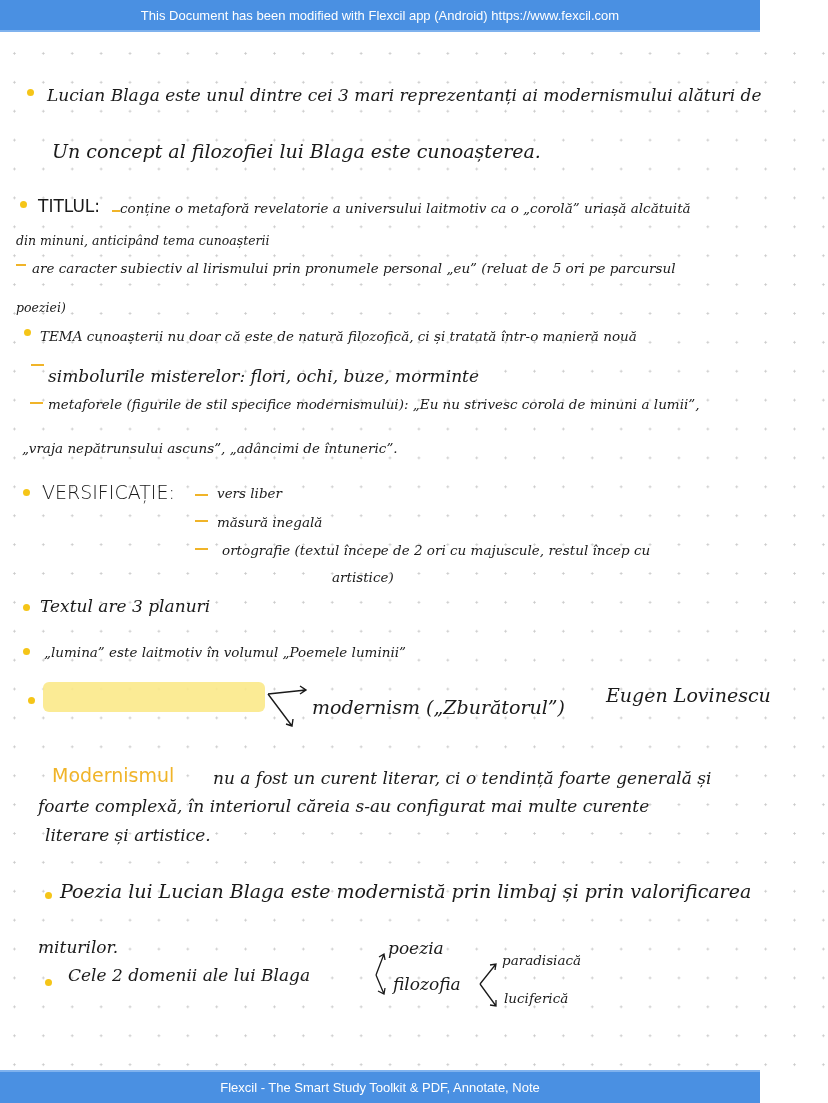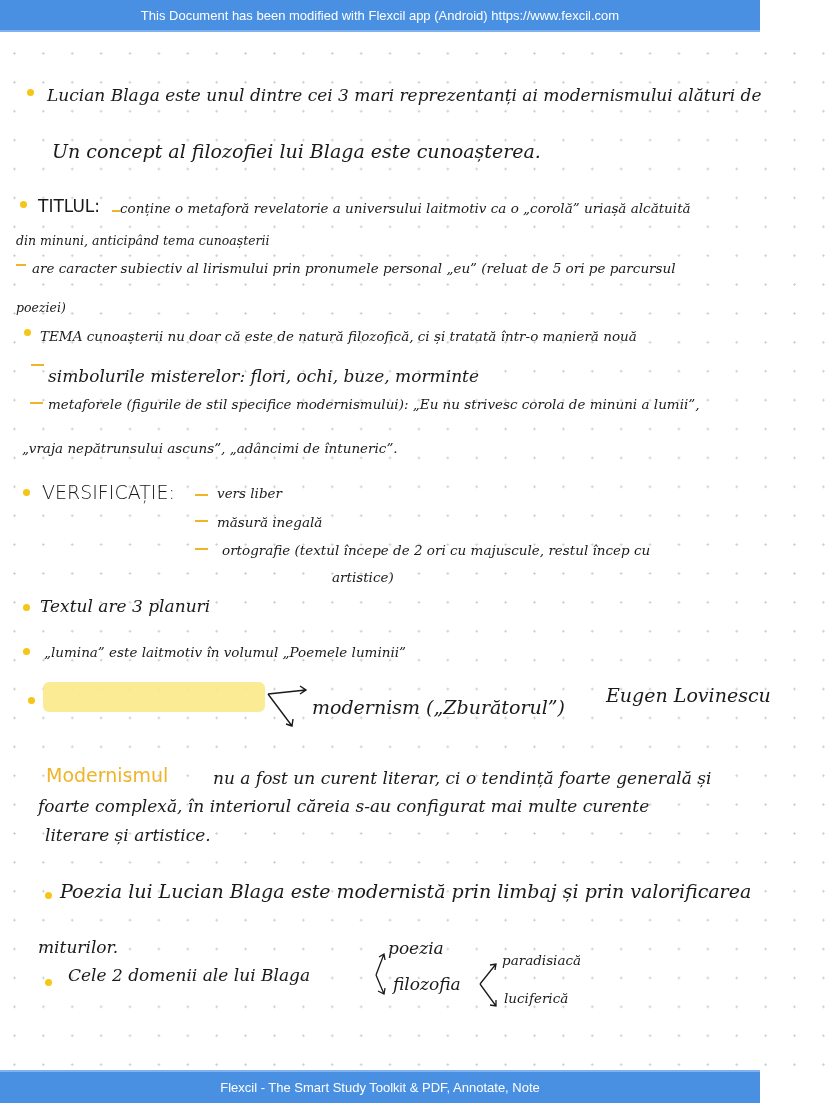--- a/index.html
+++ b/index.html
@@ -91,21 +91,21 @@
 
   <div class="hl" style="left:43px; top:650px; width:222px; height:30px;"></div>
   <div class="dot" style="left:28px; top:665px;"></div>
   <svg class="arrows" style="left:262px; top:650px;" width="50" height="55" viewBox="0 0 50 55">
     <path d="M6 12 L44 8 M38 4 L44 8 L38 12" stroke="#1a1a1a" stroke-width="1.4" fill="none"></path>
     <path d="M6 12 L30 44 M24 42 L30 44 L31 37" stroke="#1a1a1a" stroke-width="1.4" fill="none"></path>
   </svg>
   <div class="hw big" style="left:312px; top:654px;margin-top:12px;">modernism („Zburătorul”)</div>
   <div class="hw big" style="left:606px; top:654px;">Eugen Lovinescu</div>
 
-  <div class="hw big orange" style="left:46px; top:734px; font-style:normal; font-family:'DejaVu Sans', sans-serif;text-align:center;">Modernismul</div>
+  <div class="hw big orange" style="left:52px; top:734px; font-style:normal; font-family:'DejaVu Sans', sans-serif;text-align:center;">Modernismul</div>
   <div class="hw mid" style="left:38px; top:766px;">foarte complexă, în interiorul căreia s-au configurat mai multe curente</div>
   <div class="hw mid" style="left:213px; top:738px;">nu a fost un curent literar, ci o tendință foarte generală și</div>
   <div class="hw mid" style="left:45px; top:795px;">literare și artistice.</div>
 
   <div class="dot" style="left:45px; top:860px;"></div>
   <div class="hw big" style="left:60px; top:850px;">Poezia lui Lucian Blaga este modernistă prin limbaj și prin valorificarea</div>
   <div class="hw mid" style="left:38px; top:907px;">miturilor.</div>
 
   <div class="dot" style="left:45px; top:947px;"></div>
   <div class="hw mid" style="left:68px; top:935px;">Cele 2 domenii ale lui Blaga</div>

